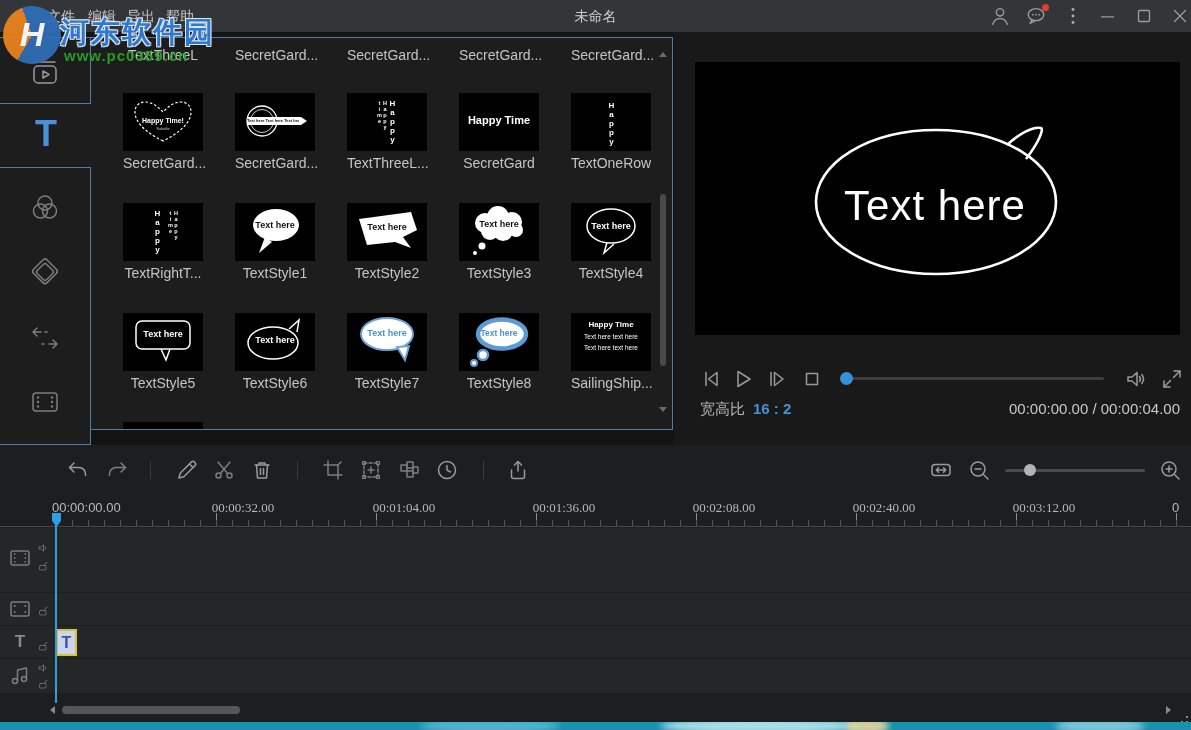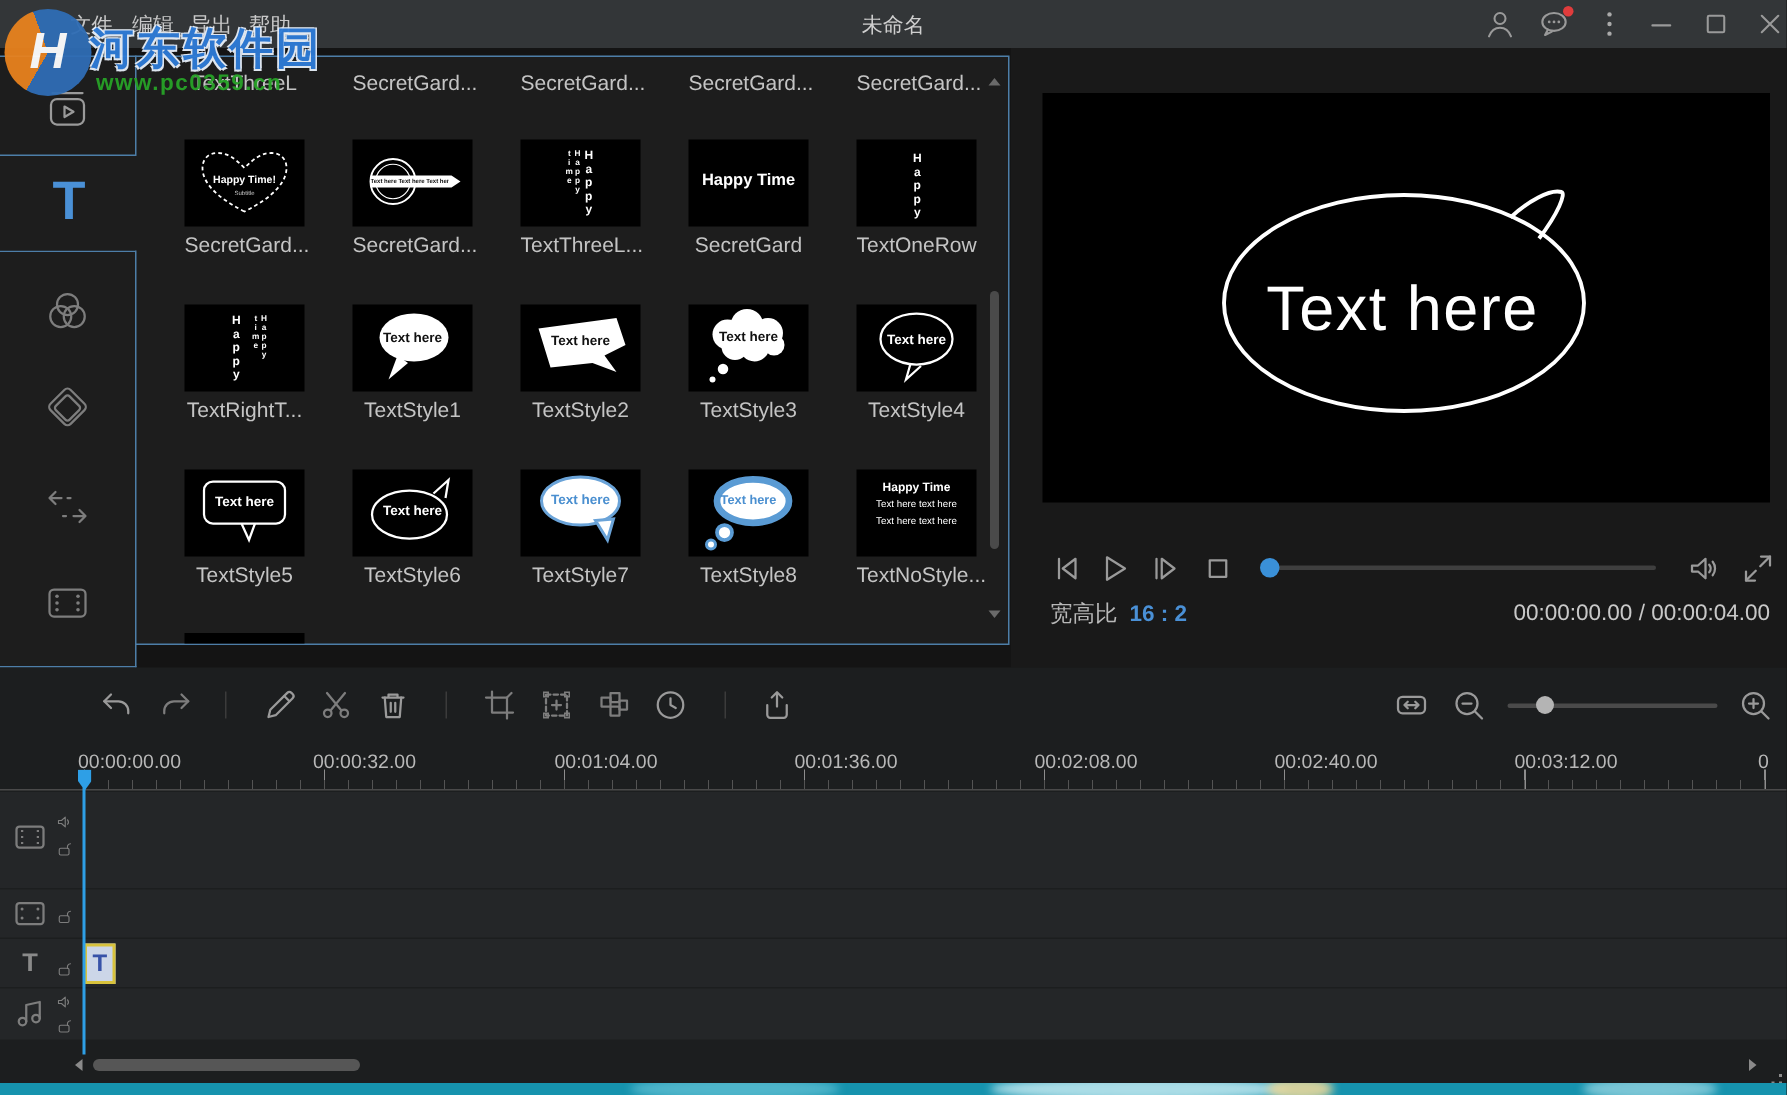--- a/index.html
+++ b/index.html
@@ -54,21 +54,21 @@
   #aspect-row b{color:#4a90d6;font-weight:bold;margin-left:8px;}
   #timecode{position:absolute;right:11px;top:368px;font-size:15px;color:#c8c8c8;}
   
   #timeline{position:absolute;left:0;top:445px;width:1191px;height:277px;background:#1c1e1f;}
   .tbtn{position:absolute;top:13px;width:24px;height:24px;}
   .tsep{position:absolute;top:16px;width:1px;height:18px;background:#3b3b3b;}
   #zoom-track{position:absolute;left:1005px;top:24px;width:140px;height:3px;background:#4a4a4a;border-radius:2px;}
   #zoom-handle{position:absolute;left:1024px;top:19px;width:12px;height:12px;border-radius:50%;background:#b4b4b4;}
   #ruler{position:absolute;left:0;top:50px;width:1191px;height:32px;border-bottom:1px solid #4a4a4a;}
   .rl{position:absolute;top:5px;font-size:13px;color:#b8b8b8;white-space:nowrap;}
-  .rl.c{transform:translateX(-50%);}
+  .rl.c{transform:translateX(-50%);font-family:Liberation Serif, serif;}
   #ticks-minor{position:absolute;left:56px;right:0;bottom:0;height:6px;
      background-image:repeating-linear-gradient(to right,#545454 0,#545454 1px,transparent 1px,transparent 16px);}
   #ticks-major{position:absolute;left:56px;right:0;bottom:0;height:13px;
      background-image:repeating-linear-gradient(to right,#8d8d8d 0,#8d8d8d 1px,transparent 1px,transparent 160px);}
   #tracks{position:absolute;left:0;top:83px;width:1191px;}
   .trow{position:relative;width:1191px;background:#242628;margin-bottom:1px;}
   .trk-main{position:absolute;left:8px;width:24px;height:24px;}
   .trk-mini{position:absolute;left:37px;width:12px;height:12px;}
   #clip{position:absolute;left:56px;top:3px;width:21px;height:27px;background:#ccd6e8;border:2px solid #d8c23c;
      color:#3752a8;font-weight:bold;font-size:16px;text-align:center;line-height:23px;}
@@ -330,21 +330,21 @@
       <span class="tt">Text here</span>
     </div>
     <div class="tl">TextStyle8</div>
   </div>
   <div class="tpl s-three" style="left:480px;top:275px">
     <div class="th">
       <span class="tt">Happy Time</span>
       <span class="t2">Text here text here</span>
       <span class="t3">Text here text here</span>
     </div>
-    <div class="tl">TextNoStyle...</div>
+    <div class="tl">SailingShip...</div>
   </div>
 
   <div class="abs" style="left:32px;top:384px;width:80px;height:20px;background:#000"></div>
 
   <div id="panel-scroll">
     <div class="scroll-arrow" style="top:0;border-bottom:5px solid #6a6a6a"></div>
     <div id="panel-thumbbar"></div>
     <div class="scroll-arrow" style="bottom:0;border-top:5px solid #6a6a6a"></div>
   </div>
 </div>

